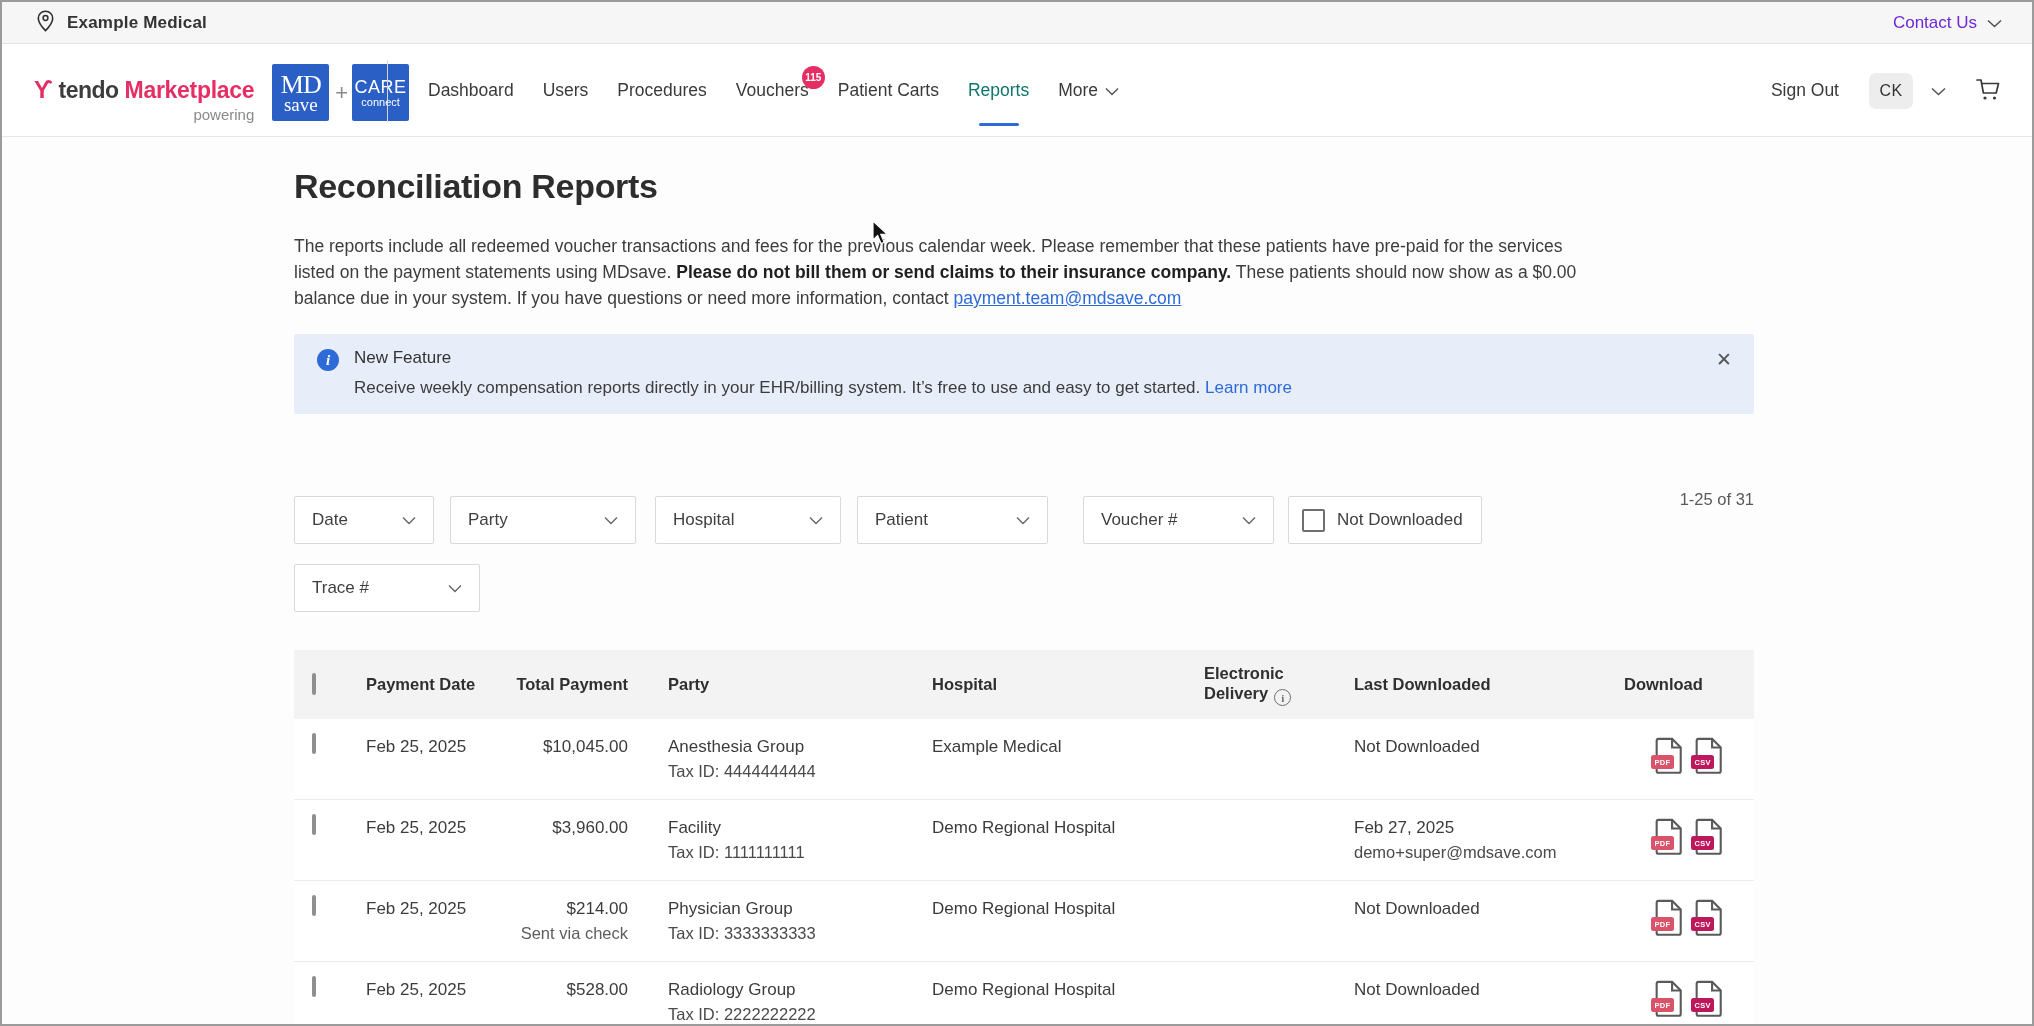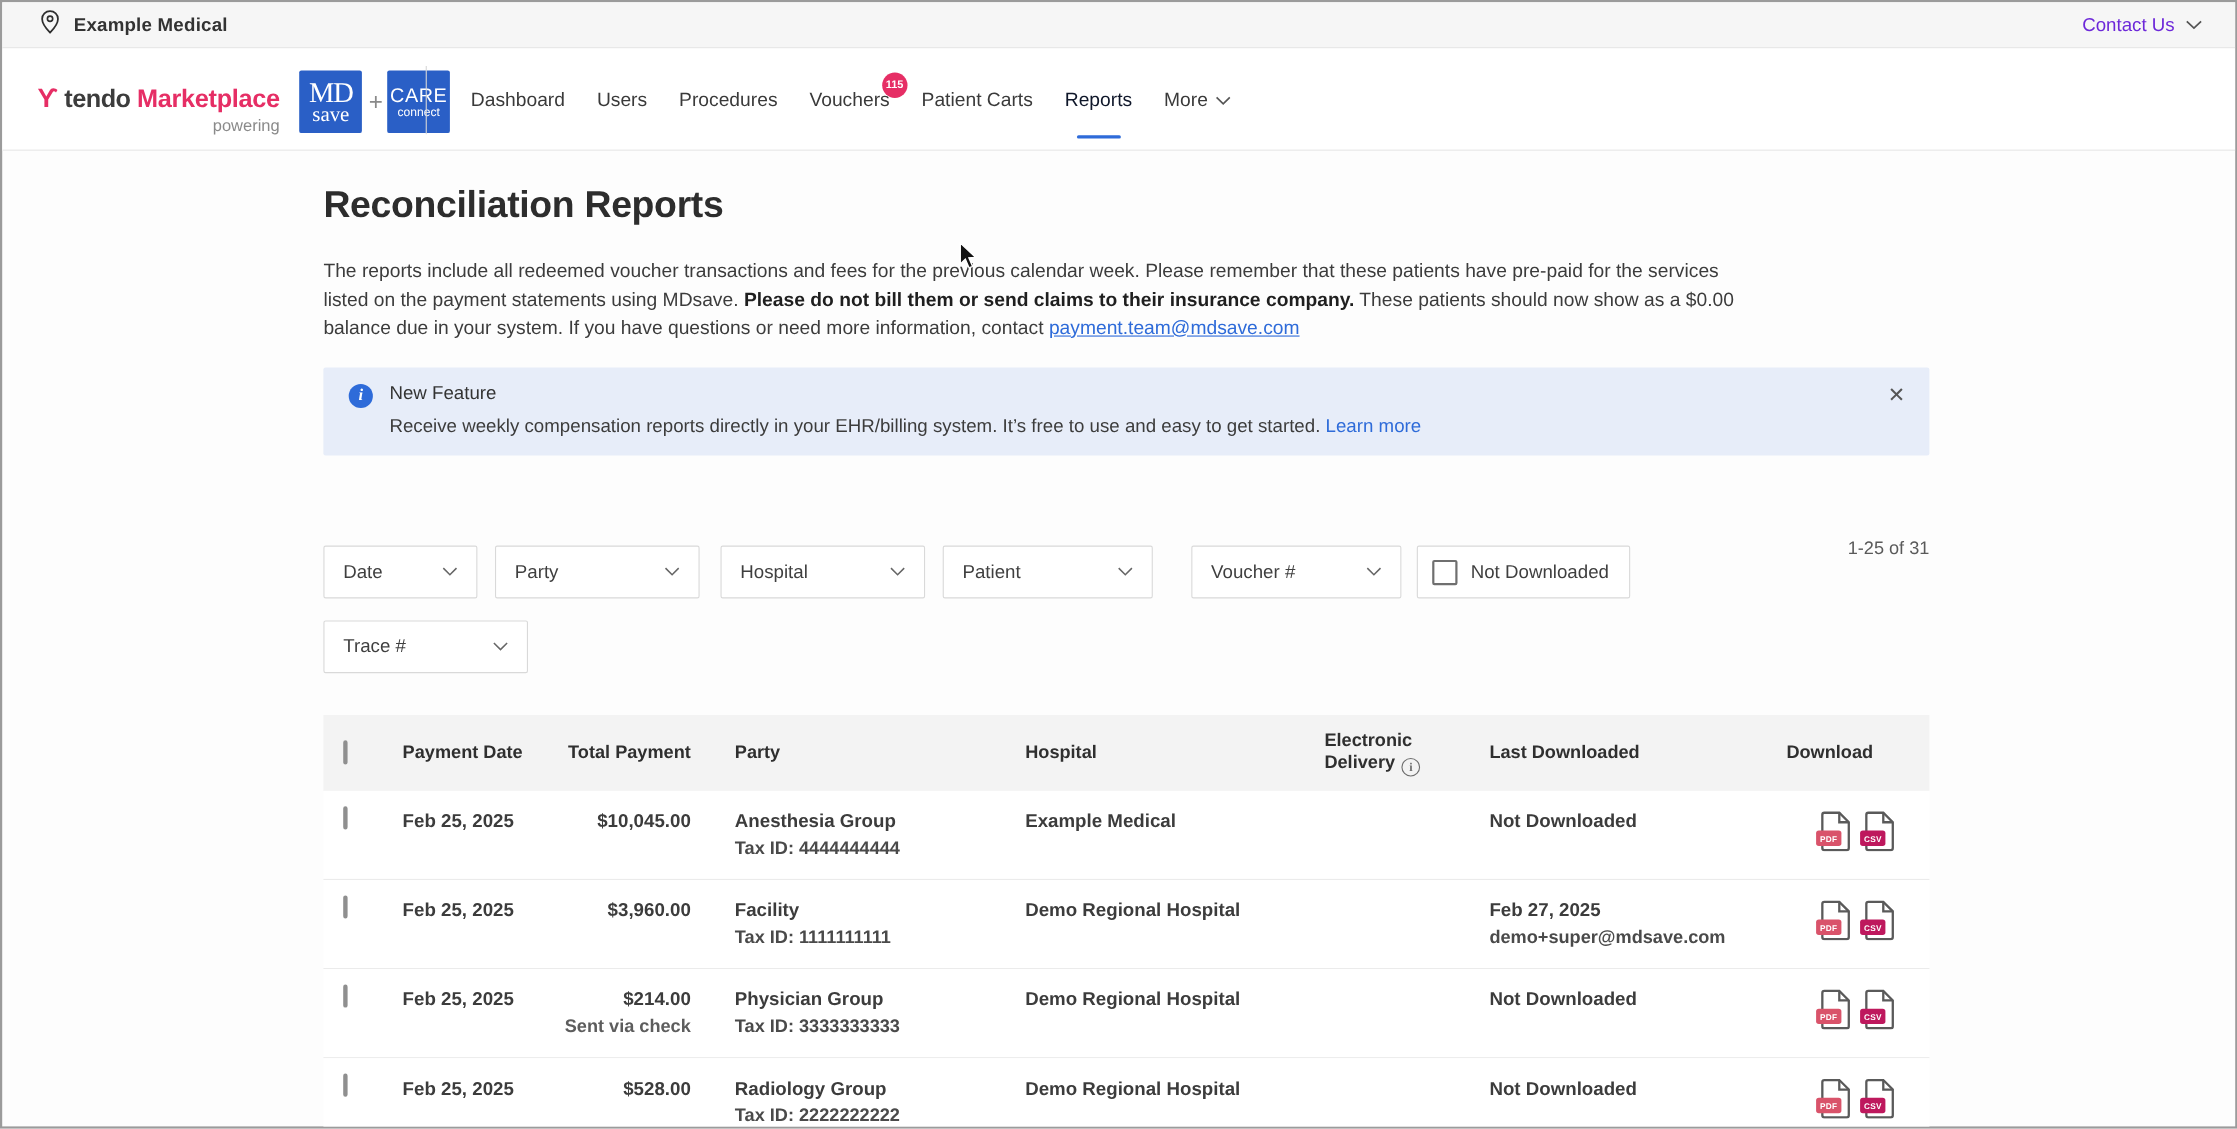--- a/index.html
+++ b/index.html
@@ -45,21 +45,21 @@
   .mdsave-top { font-size:26px; letter-spacing:-1px; }
   .mdsave-bottom { font-size:19px; margin-top:-3px; }
   .logo-plus { color:#8a8a8a; font-size:22px; margin:18px 4px 0 6px; }
   .care-box { margin-top:2px; }
   .care-top { font-size:18px; letter-spacing:.5px; }
   .care-bottom { font-size:11px; margin-top:1px; }
   .logo-divider { position:absolute; left:385px; top:16px; width:1px; height:62px; background:#d6d6d6; }
 
   .nav { position:absolute; left:426px; top:0; height:93px; display:flex; align-items:center; gap:29px; }
   .nav-item { font-size:17.5px; color:#3a3a3a; position:relative; cursor:pointer; white-space:nowrap; }
-  .nav-item.active { color:#0f172a; }
+  .nav-item.active { color:#0f766e; }
   .nav-underline { position:absolute; left:50%; transform:translateX(-50%); bottom:-25px; width:40px; height:3px; background:#2e6bd9; border-radius:2px; }
   .nav-badge {
     position:absolute; top:-14px; right:-16px; min-width:23px; height:23px; padding:0 3px;
     background:#e62e65; border-radius:12px; color:#fff; font-size:10px; font-weight:bold;
     display:flex; align-items:center; justify-content:center;
   }
   .nav-more { display:flex; align-items:center; gap:7px; }
 
   .header-right { position:absolute; right:30px; top:0; height:93px; display:flex; align-items:center; gap:18px; }
   .signout { font-size:17.5px; color:#3a3a3a; margin-right:12px; }
@@ -117,21 +117,21 @@
   }
   .trow {
     display:grid; grid-template-columns:54px 150px 170px 264px 272px 150px 270px 130px;
     border-bottom:1px solid #ebebeb; min-height:81px; padding:16px 0 14px 0; align-items:start;
     background:#fff;
   }
   .cell-check { padding-left:18px; }
   .checkbox { width:26px; height:26px; border:2px solid #8f8f8f; border-radius:3px; background:#fff; cursor:pointer; }
   .cell-pad { padding-left:18px; }
   .cell-right { text-align:right; padding-right:40px; }
-  .cell { font-size:17px; color:#3c3c3c; line-height:24px;font-weight:bold; }
+  .cell { font-size:17px; color:#3c3c3c; line-height:24px; }
   .subline { display:block; font-size:16.5px; color:#4a4a4a; }
   .subline:empty { display:none; }
   .note { display:block; font-size:16.5px; color:#5d5d5d; }
   .note:empty { display:none; }
   .ed-header { line-height:20px; }
   .info-outline {
     display:inline-flex; width:17px; height:17px; border:1.4px solid #6e6e6e; border-radius:50%;
     align-items:center; justify-content:center; font-size:11px; color:#6e6e6e;
     font-family:"Liberation Serif", serif; vertical-align:-3px; margin-left:6px;
   }
@@ -212,20 +212,36 @@
       <span class="nav-item nav-more">
         <span>More</span>
         <span class="chev">
           <svg width="14" height="9" viewBox="0 0 14 9">
               <polyline points="1,1.5 7,7.5 13,1.5" fill="none" stroke="#555" stroke-width="1.5"></polyline>
             </svg>
         </span>
       </span>
     </nav>
 
+    <div class="header-right">
+      <span class="signout">Sign Out</span>
+      <span class="avatar">CK</span>
+      <span class="chev avatar-chevron">
+        <svg width="15" height="9" viewBox="0 0 15 9">
+            <polyline points="1,1.5 7.5,7.5 14,1.5" fill="none" stroke="#555" stroke-width="1.5"></polyline>
+          </svg>
+      </span>
+      <span>
+        <svg width="28" height="28" viewBox="0 0 28 28">
+            <path d="M3 5 h4 l2.4 13 h12.8 l2.3 -9.5 H7.5" fill="none" stroke="#3a3a3a" stroke-width="1.7" stroke-linejoin="round" stroke-linecap="round"></path>
+            <circle cx="11" cy="23" r="1.6" fill="#3a3a3a"></circle>
+            <circle cx="20.5" cy="23" r="1.6" fill="#3a3a3a"></circle>
+          </svg>
+      </span>
+    </div>
   </div>
 
   <div class="main">
     <h1 class="page-title">Reconciliation Reports</h1>
 
     <p class="intro"><span>The reports include all redeemed voucher transactions and fees for the previous calendar week. Please remember that these patients have pre-paid for the services listed on the payment statements using MDsave. </span><b>Please do not bill them or send claims to their insurance company.</b><span> These patients should now show as a $0.00 balance due in your system. If you have questions or need more information, contact </span><a>payment.team@mdsave.com</a></p>
 
     <div class="banner">
       <div class="banner-row">
         <span class="info-badge">i</span>

